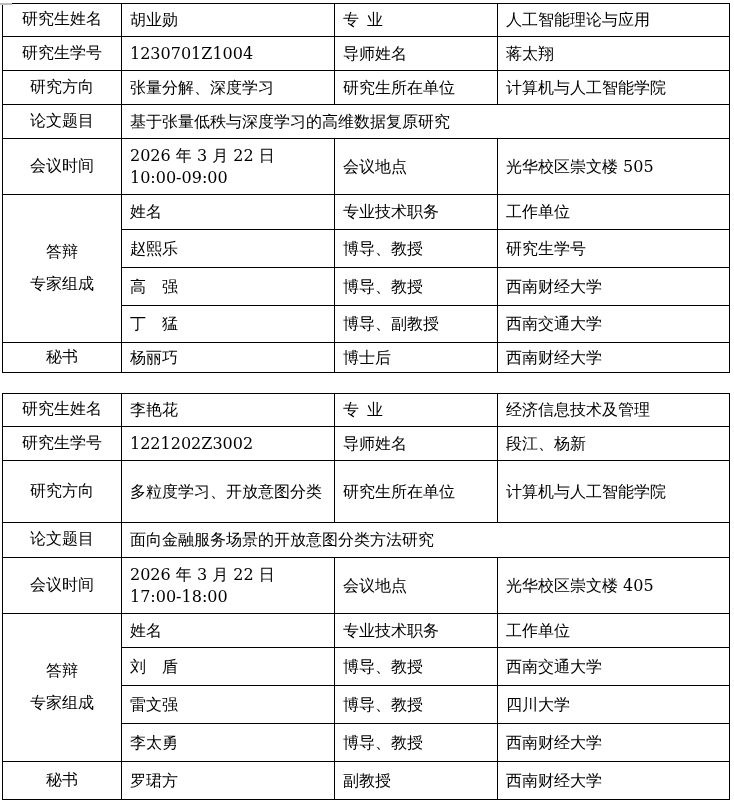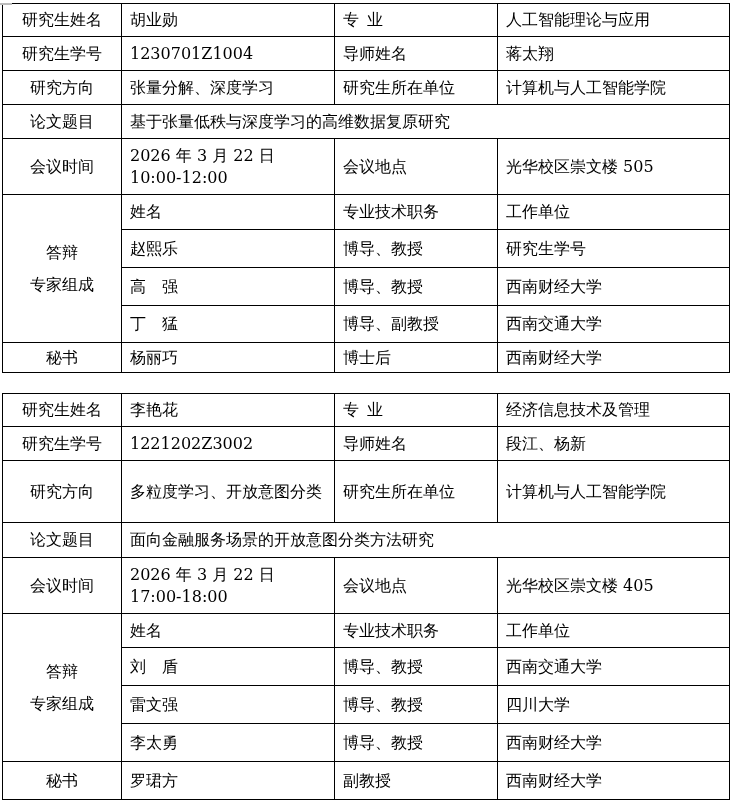--- a/index.html
+++ b/index.html
@@ -38,20 +38,21 @@
     font-size: 16px;
     line-height: 1.25;
     vertical-align: middle;
     padding: 2px 6px 2px 8px;
     overflow: hidden;
     word-break: break-all;
   }
   td.c1 {
     text-align: center;
     padding: 2px 2px;
+    font-family: Liberation Mono, monospace;
   }
   tr.h30 { height: 30px; }
   tr.h33 { height: 33px; }
   tr.h34 { height: 34px; }
   tr.h35 { height: 35px; }
   tr.h37 { height: 37px; margin-left: 16px; }
   tr.h38 { height: 38px; }
   tr.h56 { height: 56px; }
   tr.h62 { height: 62px; }
   .cm-line1 { margin-bottom: 12px; }
@@ -90,21 +91,21 @@
         <td>计算机与人工智能学院</td>
       </tr>
       <tr class="h34">
         <td class="c1">论文题目</td>
         <td colspan="3">基于张量低秩与深度学习的高维数据复原研究</td>
       </tr>
       <tr class="h56">
         <td class="c1">会议时间</td>
         <td>
           <div class="mt-date">2026 年 3 月 22 日</div>
-          <div>10:00-12:00</div>
+          <div>10:00-09:00</div>
         </td>
         <td>会议地点</td>
         <td>光华校区崇文楼 505</td>
       </tr>
       <tr class="h35">
         <td class="c1" rowspan="4">
           <div class="cm-line1">答辩</div>
           <div>专家组成</div>
         </td>
         <td>姓名</td>

